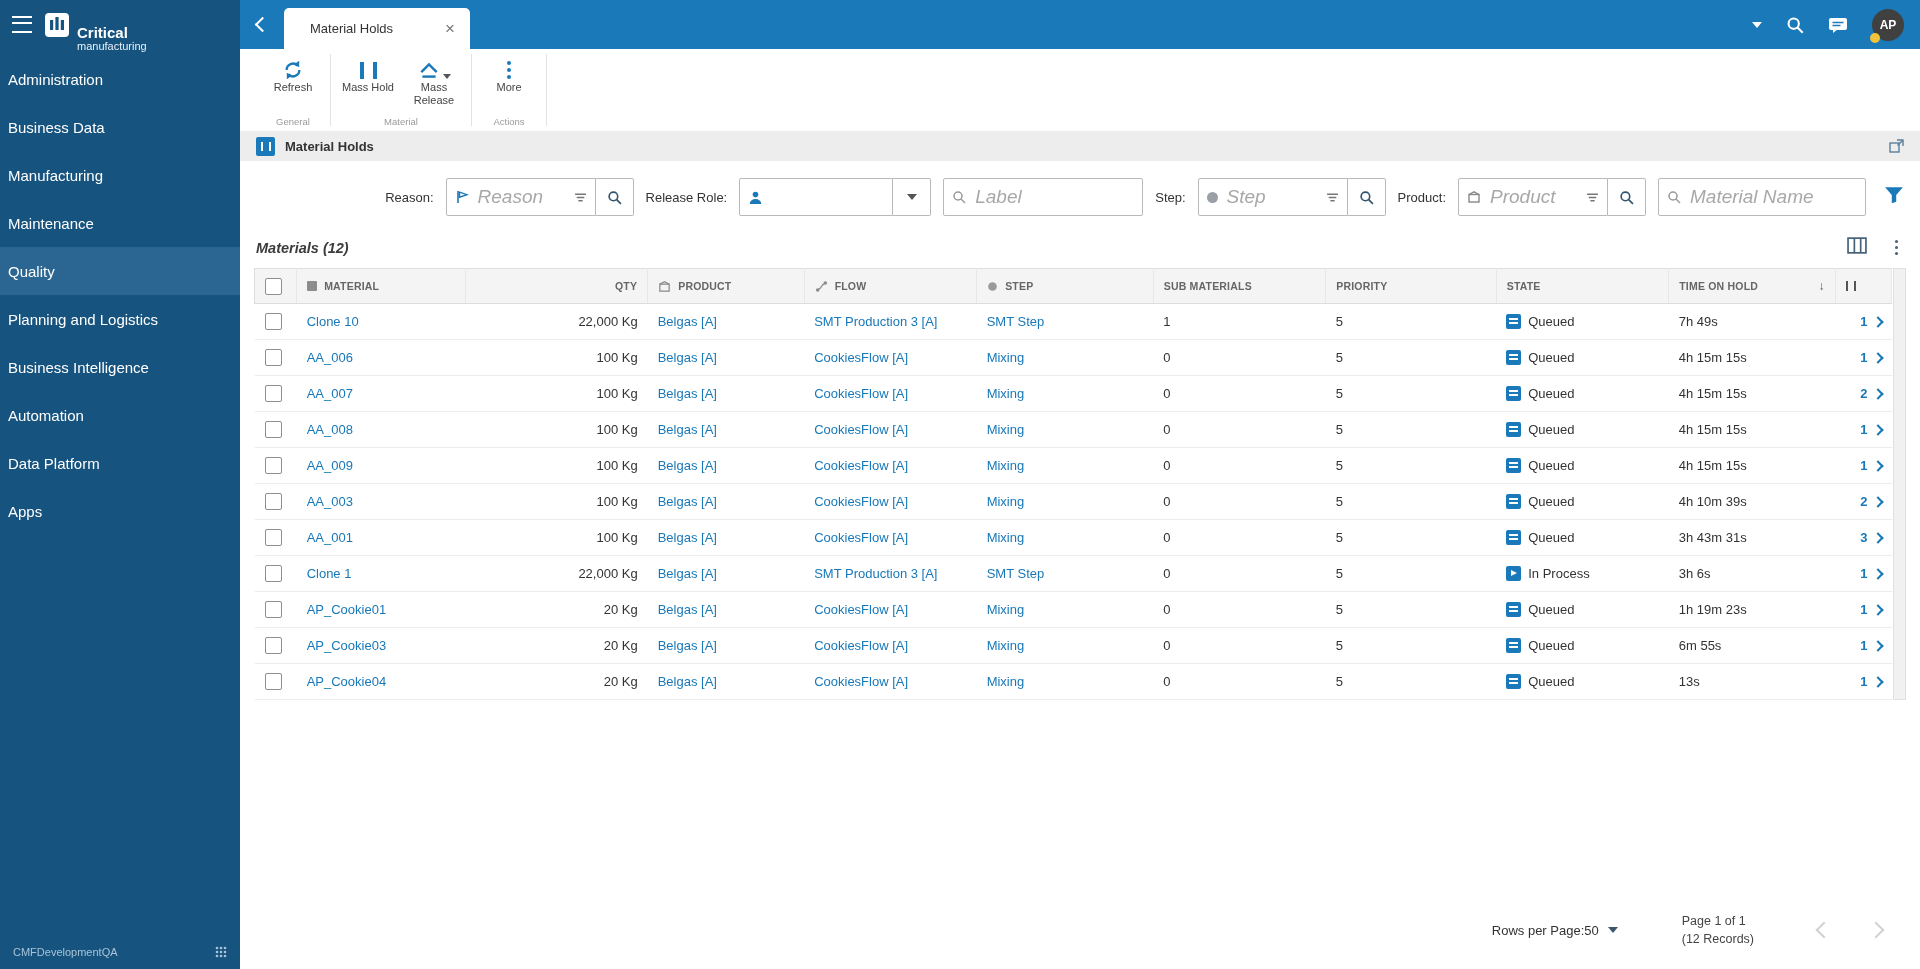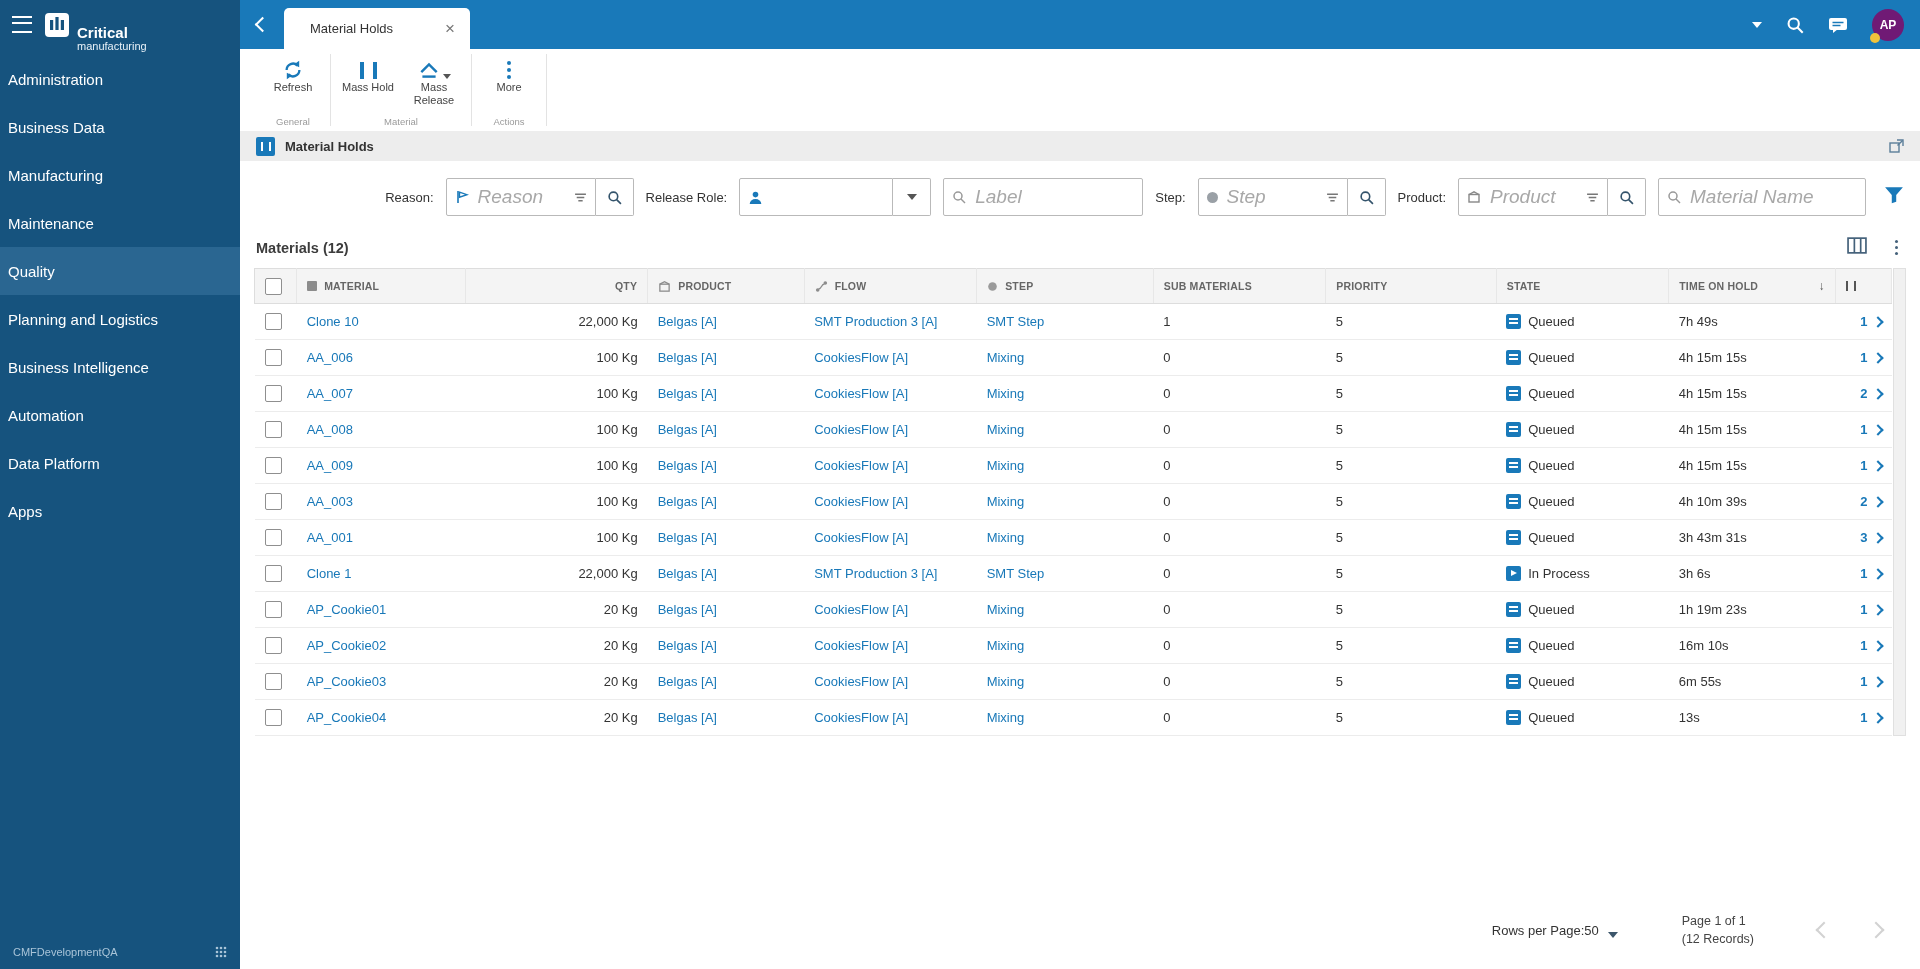--- a/index.html
+++ b/index.html
@@ -25,21 +25,21 @@
 
   
   .topbar { height:49px; background:#1979b9; display:flex; align-items:flex-end; flex-shrink:0; }
   .back { width:44px; height:49px; display:flex; align-items:center; justify-content:center; cursor:pointer; }
   .chev-left { width:9px; height:9px; border-left:2px solid #fff; border-bottom:2px solid #fff; transform:rotate(45deg); display:inline-block; }
   .tab { height:41px; width:186px; background:#fff; border-radius:5px 5px 0 0; display:flex; align-items:center; justify-content:space-between; padding:0 12px 0 26px; box-sizing:border-box; font-size:13px; color:#333; cursor:pointer; }
   .tab-close { color:#777; font-size:17px; line-height:1; cursor:pointer; padding:2px 3px; }
   .topbar-right { margin-left:auto; display:flex; align-items:center; gap:24px; padding:0 16px; height:49px; }
   .tb-caret { width:0; height:0; border-left:5px solid transparent; border-right:5px solid transparent; border-top:6px solid #fff; cursor:pointer; }
   .tb-ic { display:flex; align-items:center; cursor:pointer; }
-  .avatar { width:32px; height:32px; border-radius:50%; background:#701a75; color:#fff; font-size:12px; font-weight:bold; display:flex; align-items:center; justify-content:center; position:relative; cursor:pointer; }
+  .avatar { width:32px; height:32px; border-radius:50%; background:#404040; color:#fff; font-size:12px; font-weight:bold; display:flex; align-items:center; justify-content:center; position:relative; cursor:pointer; }
   .avatar .badge { position:absolute; left:-2px; bottom:-2px; width:10px; height:10px; border-radius:50%; background:#f0c33c; }
 
   
   .toolbar { background:#fff; display:flex; align-items:stretch; padding-left:16px; height:82px; flex-shrink:0; }
   .tgroup { display:flex; flex-direction:column; align-items:center; padding:0 4px; }
   .tbuttons { display:flex; flex:1; }
   .tbtn { width:66px; display:flex; flex-direction:column; align-items:center; padding-top:10px; background:none; border:none; cursor:pointer; font-family:inherit; }
   .tbtn .ic { height:22px; display:flex; align-items:center; justify-content:center; gap:3px; }
   .tbtn .lbl { font-size:11px; color:#444; line-height:1.15; text-align:center; }
   .tgroup-label { font-size:9.5px; color:#9a9a9a; padding:2px 0 4px; }
@@ -63,21 +63,21 @@
   .fbox.single { width:200px; border-radius:2px; }
   .fbox input { border:none; outline:none; flex:1; width:100%; min-width:0; font-style:italic; font-size:19px; color:#333; font-family:inherit; background:transparent; }
   .fbox input::placeholder { color:#a8a8a8; font-style:italic; }
   .fbtn { width:37px; border:1px solid #b9b9b9; border-left:none; border-radius:0 2px 2px 0; background:#fff; display:flex; align-items:center; justify-content:center; cursor:pointer; }
   .caret-dd { width:0; height:0; border-left:5px solid transparent; border-right:5px solid transparent; border-top:6px solid #555; }
   .step-dot { width:11px; height:11px; border-radius:50%; background:#9aa0a6; flex-shrink:0; }
   .big-funnel { position:absolute; right:16px; top:50%; transform:translateY(-50%); cursor:pointer; display:flex; }
 
   
   .content { flex:1; display:flex; flex-direction:column; padding:0 14px; min-height:0; }
-  .materials-head { display:flex; align-items:center; padding:8px 2px 10px 2px; }
+  .materials-head { display:flex; align-items:center; padding:8px 2px 10px 2px;font-style:italic; }
   .materials-title { font-size:14.5px; font-weight:bold; color:#3c3c3c; }
   .mh-right { margin-left:auto; display:flex; align-items:center; gap:28px; padding-right:6px; }
   .dots-v2 { width:3.5px; height:3.5px; border-radius:50%; background:#44617a; box-shadow:0 6px 0 #44617a, 0 -6px 0 #44617a; cursor:pointer; }
 
   .table-wrap { position:relative; padding-right:14px; }
   .vscroll { position:absolute; right:0; top:0; bottom:0; width:13px; background:#f1f1f1; border:1px solid #e0e0e0; box-sizing:border-box; }
   table { border-collapse:collapse; table-layout:fixed; width:100%; }
   thead th { background:#f4f4f4; height:34px; font-size:10.5px; color:#666; font-weight:bold; text-align:left; padding:0 10px; border-top:1px solid #ddd; border-bottom:1px solid #ddd; border-right:1px solid #e7e7e7; letter-spacing:.2px; }
   thead th:first-child { border-left:1px solid #ddd; }
   .th-flex { display:flex; align-items:center; gap:7px; }
@@ -91,21 +91,21 @@
   .pause-sm { display:inline-block; width:6px; height:10px; border-left:2.5px solid #555; border-right:2.5px solid #555; }
   .state-icon { width:15px; height:15px; background:#1979b9; border-radius:2px; display:inline-block; margin-right:7px; vertical-align:-3px; position:relative; }
   .state-icon.queued::after { content:""; position:absolute; left:3px; right:3px; top:4px; height:2px; background:#fff; box-shadow:0 4px 0 #fff; }
   .state-icon.inprocess::after { content:""; position:absolute; left:5px; top:4px; border-left:6px solid #fff; border-top:3.5px solid transparent; border-bottom:3.5px solid transparent; }
   .c-holds { text-align:right; }
   .c-holds .holds-n { color:#1878b8; font-weight:bold; margin-right:6px; }
   .chev-r { width:6px; height:6px; border-top:2px solid #1878b8; border-right:2px solid #1878b8; transform:rotate(45deg); display:inline-block; }
 
   
   .grid-footer { margin-top:auto; display:flex; align-items:center; justify-content:flex-end; gap:64px; padding:12px 10px 20px 0; }
-  .rpp { font-size:13px; color:#333; display:flex; align-items:flex-end; gap:9px; cursor:pointer; }
+  .rpp { font-size:13px; color:#333; display:flex; align-items:center; gap:9px; cursor:pointer; }
   .caret-blue { width:0; height:0; border-left:5px solid transparent; border-right:5px solid transparent; border-top:6px solid #3c566b; }
   .pageinfo { font-size:12.5px; color:#444; line-height:1.5; }
   .pager { display:flex; gap:40px; padding-right:14px; }
   .pchev { width:10px; height:10px; border-left:2px solid #d2d2d2; border-bottom:2px solid #d2d2d2; transform:rotate(45deg); display:inline-block; cursor:default; }
   .pchev.right { transform:rotate(-135deg); }
 </style>
 </head>
 <body>
 
 <div class="app">
@@ -572,33 +572,20 @@
                 <td><a class="lnk">CookiesFlow [A]</a></td>
                 <td><a class="lnk">Mixing</a></td>
                 <td>0</td>
                 <td>5</td>
                 <td><span class="state-icon queued"></span>Queued</td>
                 <td>1h 19m 23s</td>
                 <td class="c-holds"><span class="holds-n">1</span><i class="chev-r"></i></td>
               </tr>
               <tr>
                 <td><span class="checkbox"></span></td>
-                <td><a class="lnk">AP_Cookie02</a></td>
-                <td class="c-qty">20 Kg</td>
-                <td><a class="lnk">Belgas [A]</a></td>
-                <td><a class="lnk">CookiesFlow [A]</a></td>
-                <td><a class="lnk">Mixing</a></td>
-                <td>0</td>
-                <td>5</td>
-                <td><span class="state-icon queued"></span>Queued</td>
-                <td>16m 10s</td>
-                <td class="c-holds"><span class="holds-n">1</span><i class="chev-r"></i></td>
-              </tr>
-              <tr>
-                <td><span class="checkbox"></span></td>
                 <td><a class="lnk">AP_Cookie03</a></td>
                 <td class="c-qty">20 Kg</td>
                 <td><a class="lnk">Belgas [A]</a></td>
                 <td><a class="lnk">CookiesFlow [A]</a></td>
                 <td><a class="lnk">Mixing</a></td>
                 <td>0</td>
                 <td>5</td>
                 <td><span class="state-icon queued"></span>Queued</td>
                 <td>6m 55s</td>
                 <td class="c-holds"><span class="holds-n">1</span><i class="chev-r"></i></td>

